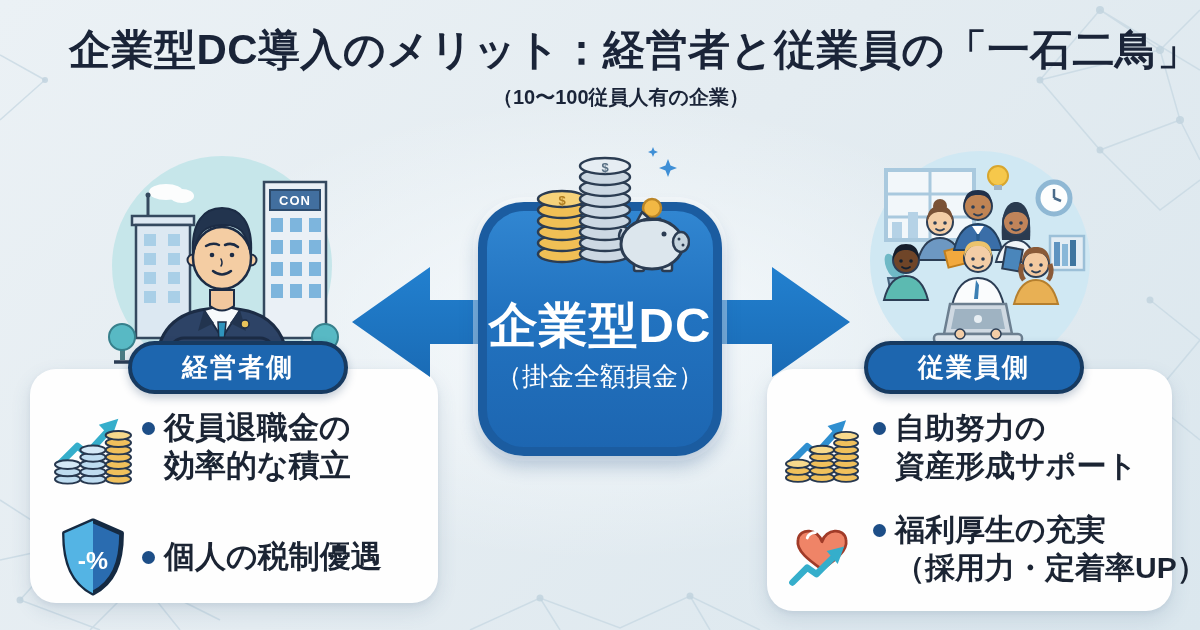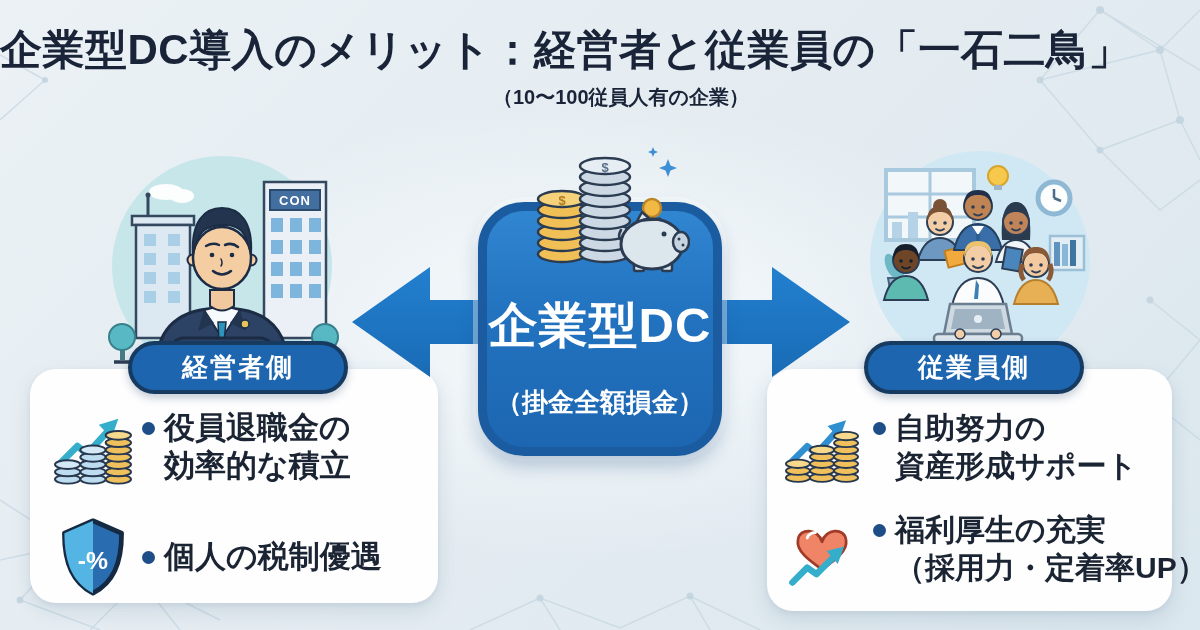--- a/index.html
+++ b/index.html
@@ -13,21 +13,21 @@
     position:relative; width:1200px; height:630px;
     background:
       radial-gradient(ellipse 620px 320px at 600px 330px, rgba(250,253,255,.85), rgba(250,253,255,0) 72%),
       linear-gradient(135deg,#ebf1f5 0%, #e4ecf1 48%, #dbe7ee 100%);
   }
   svg { display:block; }
   .mesh { position:absolute; inset:0; z-index:0; }
 
   .title {
     position:absolute; left:0; top:22px; width:100%; z-index:2;
-    text-align:left; font-size:42px; font-weight:900; color:#1a2438;
+    text-align:right; font-size:42px; font-weight:900; color:#1a2438;
     letter-spacing:0.5px; white-space:nowrap;
   }
   .subtitle {
     position:absolute; left:0; top:84px; width:100%; z-index:2;
     text-align:center; font-size:20px; font-weight:800; color:#1a2438;
     white-space:nowrap;
     margin-left:21px;
   }
 
   .illus { position:absolute; z-index:1; }
@@ -39,21 +39,21 @@
   .center-box {
     position:absolute; left:478px; top:202px; width:244px; height:254px; z-index:4;
     border:9px solid #1b5ca0; border-radius:46px;
     background:linear-gradient(180deg,#3186d1 0%, #2273c0 42%, #1d66b1 100%);
     box-shadow:0 10px 18px rgba(27,76,130,.28), 0 0 0 5px rgba(255,255,255,.40);
     display:flex; flex-direction:column; align-items:center;
     padding-top:82px;
     text-align:right;
   }
   .center-title { font-size:49px; font-weight:900; color:#ffffff; letter-spacing:1px; white-space:nowrap; }
-  .center-note  { font-size:26px; font-weight:700; color:#ffffff; margin-top:26px; white-space:nowrap; }
+  .center-note  { font-size:26px; font-weight:400; color:#ffffff; margin-top:0; white-space:nowrap; }
 
   .coins { position:absolute; left:510px; top:146px; z-index:5; }
 
   .badge {
     position:absolute; top:341px; width:220px; height:53px; z-index:6;
     background:#1d66af; border:4px solid #173a60; border-radius:30px;
     color:#fff; font-size:26px; font-weight:800; letter-spacing:2px;
     display:flex; align-items:center; justify-content:center;
     box-shadow:0 4px 8px rgba(25,55,95,.25); white-space:nowrap;
   }

